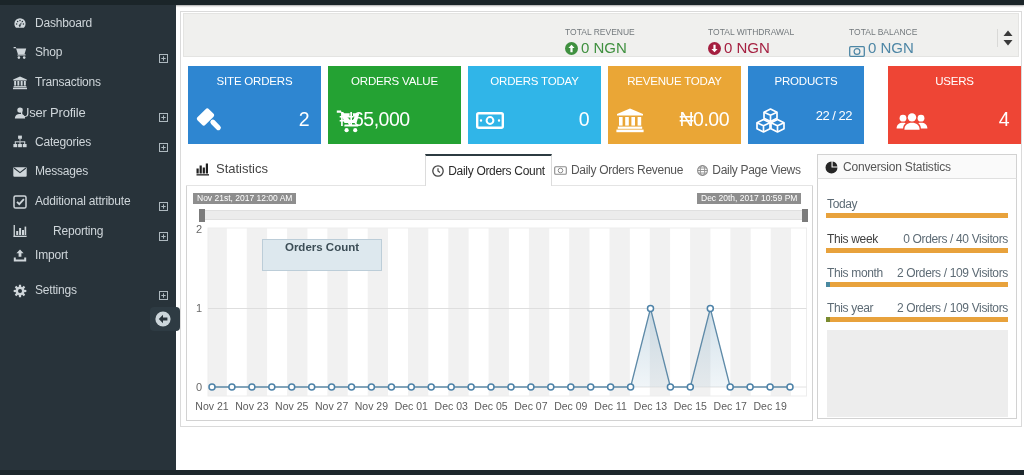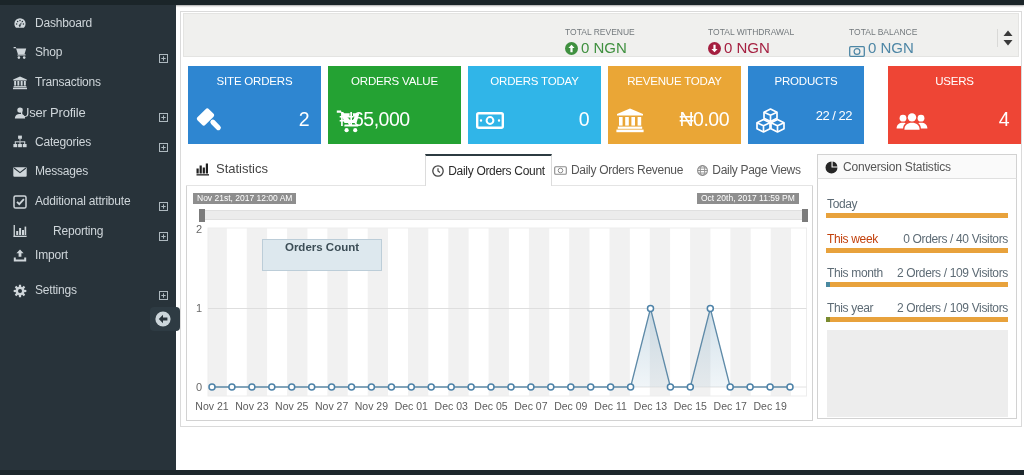--- a/index.html
+++ b/index.html
@@ -271,21 +271,21 @@
 <span style="width:11px;height:11px;margin-right:4px;flex:none;display:flex;">
         <svg width="11" height="11" viewBox="0 0 11 11" style="">
           <circle cx="5.5" cy="5.5" r="4.9" fill="none" stroke="#8a8a8a" stroke-width="1.1"></circle>
 <ellipse cx="5.5" cy="5.5" rx="2.2" ry="4.9" fill="none" stroke="#8a8a8a" stroke-width="0.9"></ellipse>
 <path d="M0.8 5.5h9.4M1.5 3h8M1.5 8h8" stroke="#8a8a8a" stroke-width="0.9"></path>
         </svg>
       </span>
       <span style="font-size:12px;letter-spacing:-0.3px;color:#555;white-space:nowrap;">Daily Page Views</span>
 </div>
 <div style="position:absolute;left:193px;top:193px;background:#8e8e8e;color:#fff;font-size:8.5px;line-height:11px;padding:0 4px;">Nov 21st, 2017 12:00 AM</div>
-<div style="position:absolute;left:697px;top:193px;background:#8e8e8e;color:#fff;font-size:8.5px;line-height:11px;padding:0 4px;">Oct 20th, 2017 11:59 PM</div>
+<div style="position:absolute;left:697px;top:193px;background:#8e8e8e;color:#fff;font-size:8.5px;line-height:11px;padding:0 4px;">Dec 20th, 2017 10:59 PM</div>
 <div style="position:absolute;left:199px;top:210px;width:609px;height:10px;background:#ececec;border:1px solid #e0e0e0;box-sizing:border-box;"></div>
 <div style="position:absolute;left:199px;top:208.5px;width:6px;height:13.5px;background:#7b7b7b;"></div>
 <div style="position:absolute;left:802px;top:208.5px;width:6px;height:13.5px;background:#7b7b7b;"></div>
 <svg width="627" height="267" viewBox="0 0 627 267" style="position:absolute;left:185.5px;top:154px;">
       <rect x="22.0" y="74.0" width="18.8" height="168.0" fill="#f1f1f1"></rect>
       <rect x="60.8" y="74.0" width="20.3" height="168.0" fill="#f1f1f1"></rect>
       <rect x="101.1" y="74.0" width="20.3" height="168.0" fill="#f1f1f1"></rect>
       <rect x="141.4" y="74.0" width="20.3" height="168.0" fill="#f1f1f1"></rect>
       <rect x="181.7" y="74.0" width="20.3" height="168.0" fill="#f1f1f1"></rect>
       <rect x="222.0" y="74.0" width="20.3" height="168.0" fill="#f1f1f1"></rect>
@@ -362,21 +362,21 @@
 <div style="position:absolute;left:262px;top:239px;width:120px;height:32px;background:#dde8ee;border:1px solid #bccdd8;box-sizing:border-box;text-align:center;font-size:11.5px;font-weight:bold;color:#3c4d56;line-height:14px;">Orders Count</div>
 <div style="position:absolute;left:816.5px;top:154px;width:200.5px;height:265px;background:#fff;border:1px solid #d2d2d2;box-sizing:border-box;"></div>
 <div style="position:absolute;left:816.5px;top:154px;width:200.5px;height:25px;background:#fafafa;border:1px solid #d2d2d2;border-bottom:1px solid #e0e0e0;box-sizing:border-box;"></div>
 <span style="position:absolute;left:825px;top:160px;width:13px;height:13px;"><svg width="13" height="13" viewBox="0 0 13 13" style="">
         <path d="M6.5 0.5A6 6 0 1 0 12.5 6.5H6.5z" fill="#262626"></path>
 <path d="M7.6 0.6A6 6 0 0 1 12.4 5.4H7.6z" fill="#262626"></path>
       </svg></span>
 <span style="position:absolute;left:843px;top:160px;font-size:12px;letter-spacing:-0.2px;color:#555;">Conversion Statistics</span>
 <div style="position:absolute;left:827px;top:197px;font-size:12px;letter-spacing:-0.35px;color:#5d6b75;white-space:nowrap;">Today</div>
     <div style="position:absolute;left:826px;top:213px;width:182px;height:5px;background:#e8a23c;"></div>
-    <div style="position:absolute;left:827px;top:231.5px;font-size:12px;letter-spacing:-0.35px;color:#c2410c;white-space:nowrap;">This week</div>
+    <div style="position:absolute;left:827px;top:231.5px;font-size:12px;letter-spacing:-0.35px;color:#404040;white-space:nowrap;">This week</div>
     <div style="position:absolute;left:827px;top:231.5px;width:181px;text-align:right;font-size:12px;letter-spacing:-0.35px;color:#5d6b75;white-space:nowrap;">0 Orders / 40 Visitors</div>
     <div style="position:absolute;left:826px;top:247.5px;width:182px;height:5px;background:#e8a23c;"></div>
     <div style="position:absolute;left:827px;top:266px;font-size:12px;letter-spacing:-0.35px;color:#5d6b75;white-space:nowrap;">This month</div>
     <div style="position:absolute;left:827px;top:266px;width:181px;text-align:right;font-size:12px;letter-spacing:-0.35px;color:#5d6b75;white-space:nowrap;">2 Orders / 109 Visitors</div>
     <div style="position:absolute;left:826px;top:282px;width:182px;height:5px;background:#e8a23c;"></div>
     <div style="position:absolute;left:826px;top:282px;width:4px;height:5px;background:#4a89a0;"></div>
     <div style="position:absolute;left:827px;top:300.5px;font-size:12px;letter-spacing:-0.35px;color:#5d6b75;white-space:nowrap;">This year</div>
     <div style="position:absolute;left:827px;top:300.5px;width:181px;text-align:right;font-size:12px;letter-spacing:-0.35px;color:#5d6b75;white-space:nowrap;">2 Orders / 109 Visitors</div>
     <div style="position:absolute;left:826px;top:316.5px;width:182px;height:5px;background:#e8a23c;"></div>
     <div style="position:absolute;left:826px;top:316.5px;width:4px;height:5px;background:#7a8a2e;"></div>

